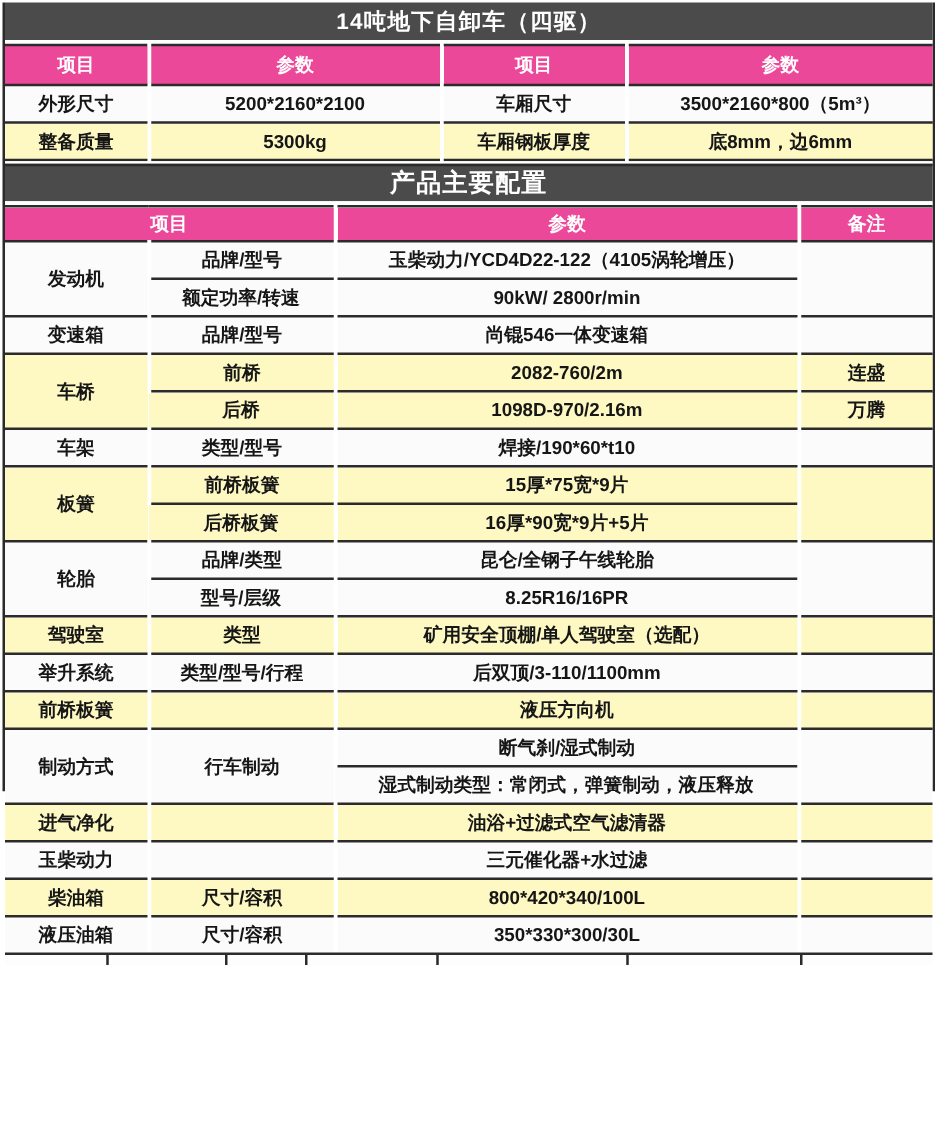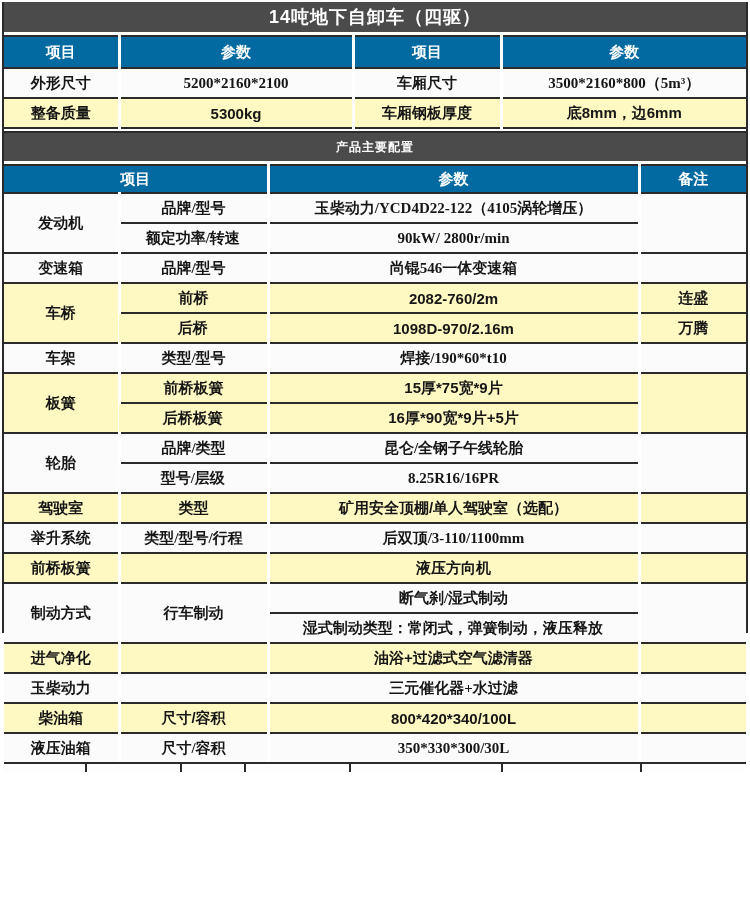--- a/index.html
+++ b/index.html
@@ -23,29 +23,29 @@
   .gap3{height:3px;background:#fff;}
   .gap2{height:2px;background:#fff;}
   table{border-collapse:collapse;table-layout:fixed;width:742px;}
   th,td{
     padding:0 2px;text-align:center;vertical-align:middle;
     font-size:15px;overflow:hidden;white-space:nowrap;
     border-top:2px solid #2b2b2b;
     border-left:3px solid #ffffff;
   }
   th:first-child,td:first-child{border-left:none;}
-  th{background:#0369a1;color:#fff;height:30px;}
+  th{background:#ec4899;color:#fff;height:30px;}
   .spec td{height:28px;}
   .cfg th{height:26px;}
   .cfg td{height:28px;}
-  tr.w td{background:#fbfbfb;font-family:Liberation Serif, serif;}
+  tr.w td{background:#fbfbfb;}
   tr.g td{background:#fef9c3;}
   .sectionbar{
     height:28px;line-height:28px;text-align:center;
-    background:#4b4b4b;color:#fff;font-size:12px;letter-spacing:1px;
+    background:#4b4b4b;color:#fff;font-size:20px;letter-spacing:1px;
     border-top:2px solid #2b2b2b;
   }
   table.spec{border-bottom:2px solid #2b2b2b;}
   .stub{
     display:flex;height:8px;border-top:2px solid #2b2b2b;background:#fdfdfd;
   }
   .stub div{box-sizing:border-box;border-left:2px solid #2a2a2a;height:8px;}
   .stub div:first-child{border-left:none;}
 </style>
 </head>

